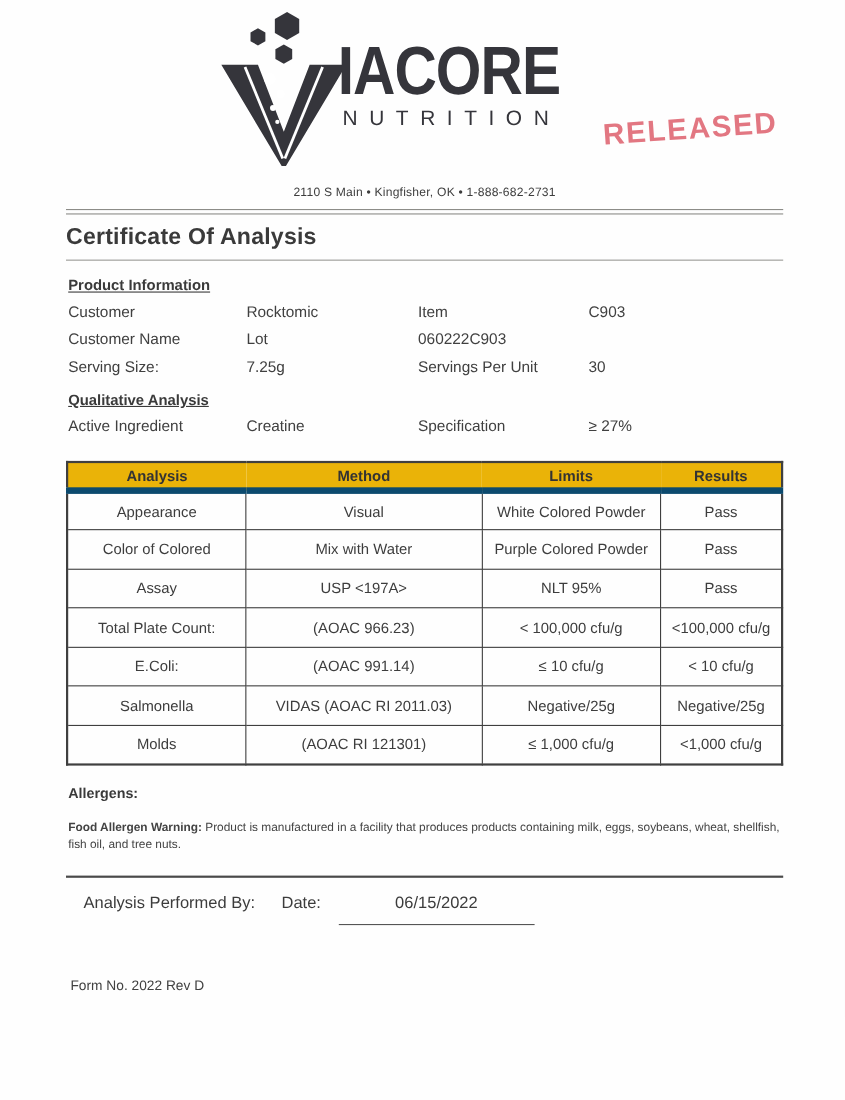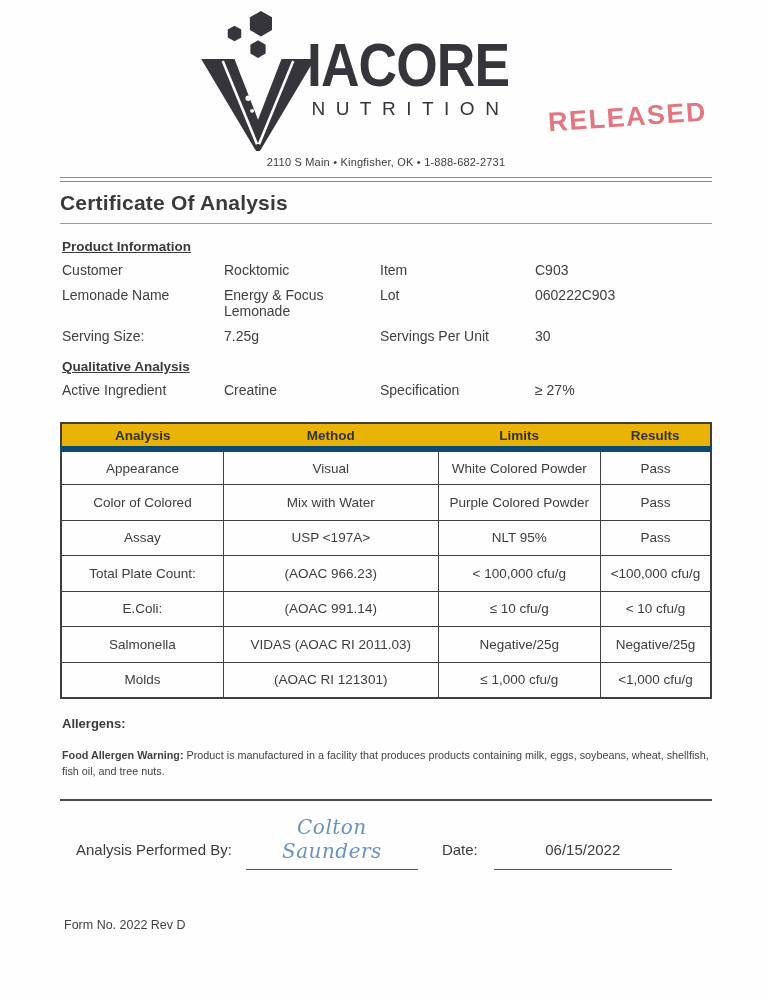--- a/index.html
+++ b/index.html
@@ -29,21 +29,21 @@
   .brand-sub {
     font-size: 19px; font-weight: 400; letter-spacing: 10.5px;
     color: #35353b; margin-top: 2px; margin-left: 4px;
   }
   .released-stamp {
     position: absolute; left: 488px; top: 96px;
     font-size: 27px; font-weight: 800; letter-spacing: 1.5px;
     transform: rotate(-4deg); opacity: 0.82;
     font-family: "Liberation Sans", sans-serif;
   }
-  .address { font-size: 11px; color: #3d3d3d; letter-spacing: 0.2px; }
+  .address { font-size: 11px; color: #3d3d3d; margin-top: 12px; letter-spacing: 0.2px; }
 
   
   .rule { border: 0; border-top: 1px solid #9a9a96; }
   .rule-double { margin-top: 9px; border-top: 1px solid #8c8c88; border-bottom: 1px solid #8c8c88; height: 5px; }
   .doc-title { text-align: left; font-size: 21px; font-weight: 700; color: #3a3a3a; margin: 9px 0 8px 0; letter-spacing: 0.2px; }
 
   
   .section-heading {
     font-size: 13.5px; font-weight: 700; color: #3a3a3a;
     text-decoration: underline; margin: 15px 0 8px 2px;
@@ -130,22 +130,21 @@
   <section>
     <div class="section-heading">Product Information</div>
     <div class="fields" id="product-fields">
         <div class="field-row">
           <div class="field-label">Customer</div>
           <div class="field-value">Rocktomic</div>
           <div class="field-label">Item</div>
           <div class="field-value">C903</div>
         </div>
         <div class="field-row">
-          <div class="field-label">Lemonade Name</div>
-          <div class="field-value">Energy &amp; Focus Lemonade</div>
+          <div class="field-label">Customer Name</div>
           <div class="field-label">Lot</div>
           <div class="field-value">060222C903</div>
         </div>
         <div class="field-row">
           <div class="field-label">Serving Size:</div>
           <div class="field-value">7.25g</div>
           <div class="field-label">Servings Per Unit</div>
           <div class="field-value">30</div>
         </div>
       </div>
@@ -226,22 +225,19 @@
 
   <section>
     <div class="allergens-heading">Allergens:</div>
     <p class="allergen-para"><b>Food Allergen Warning:</b><span> Product is manufactured in a facility that produces products containing milk, eggs, soybeans, wheat, shellfish, fish oil, and tree nuts.</span></p>
   </section>
 
   <hr class="thick-rule">
 
   <div class="signature-row">
     <span class="performed-by-label">Analysis Performed By:</span>
-    <span class="signature-slot">
-      <span class="signature-name" style="color: rgb(107, 147, 191);">Colton Saunders</span>
-    </span>
     <span class="date-label">Date:</span>
     <span class="date-slot">06/15/2022</span>
   </div>
 
   <div class="form-no">Form No. 2022 Rev D</div>
 
 </div>
 
 </body></html>

